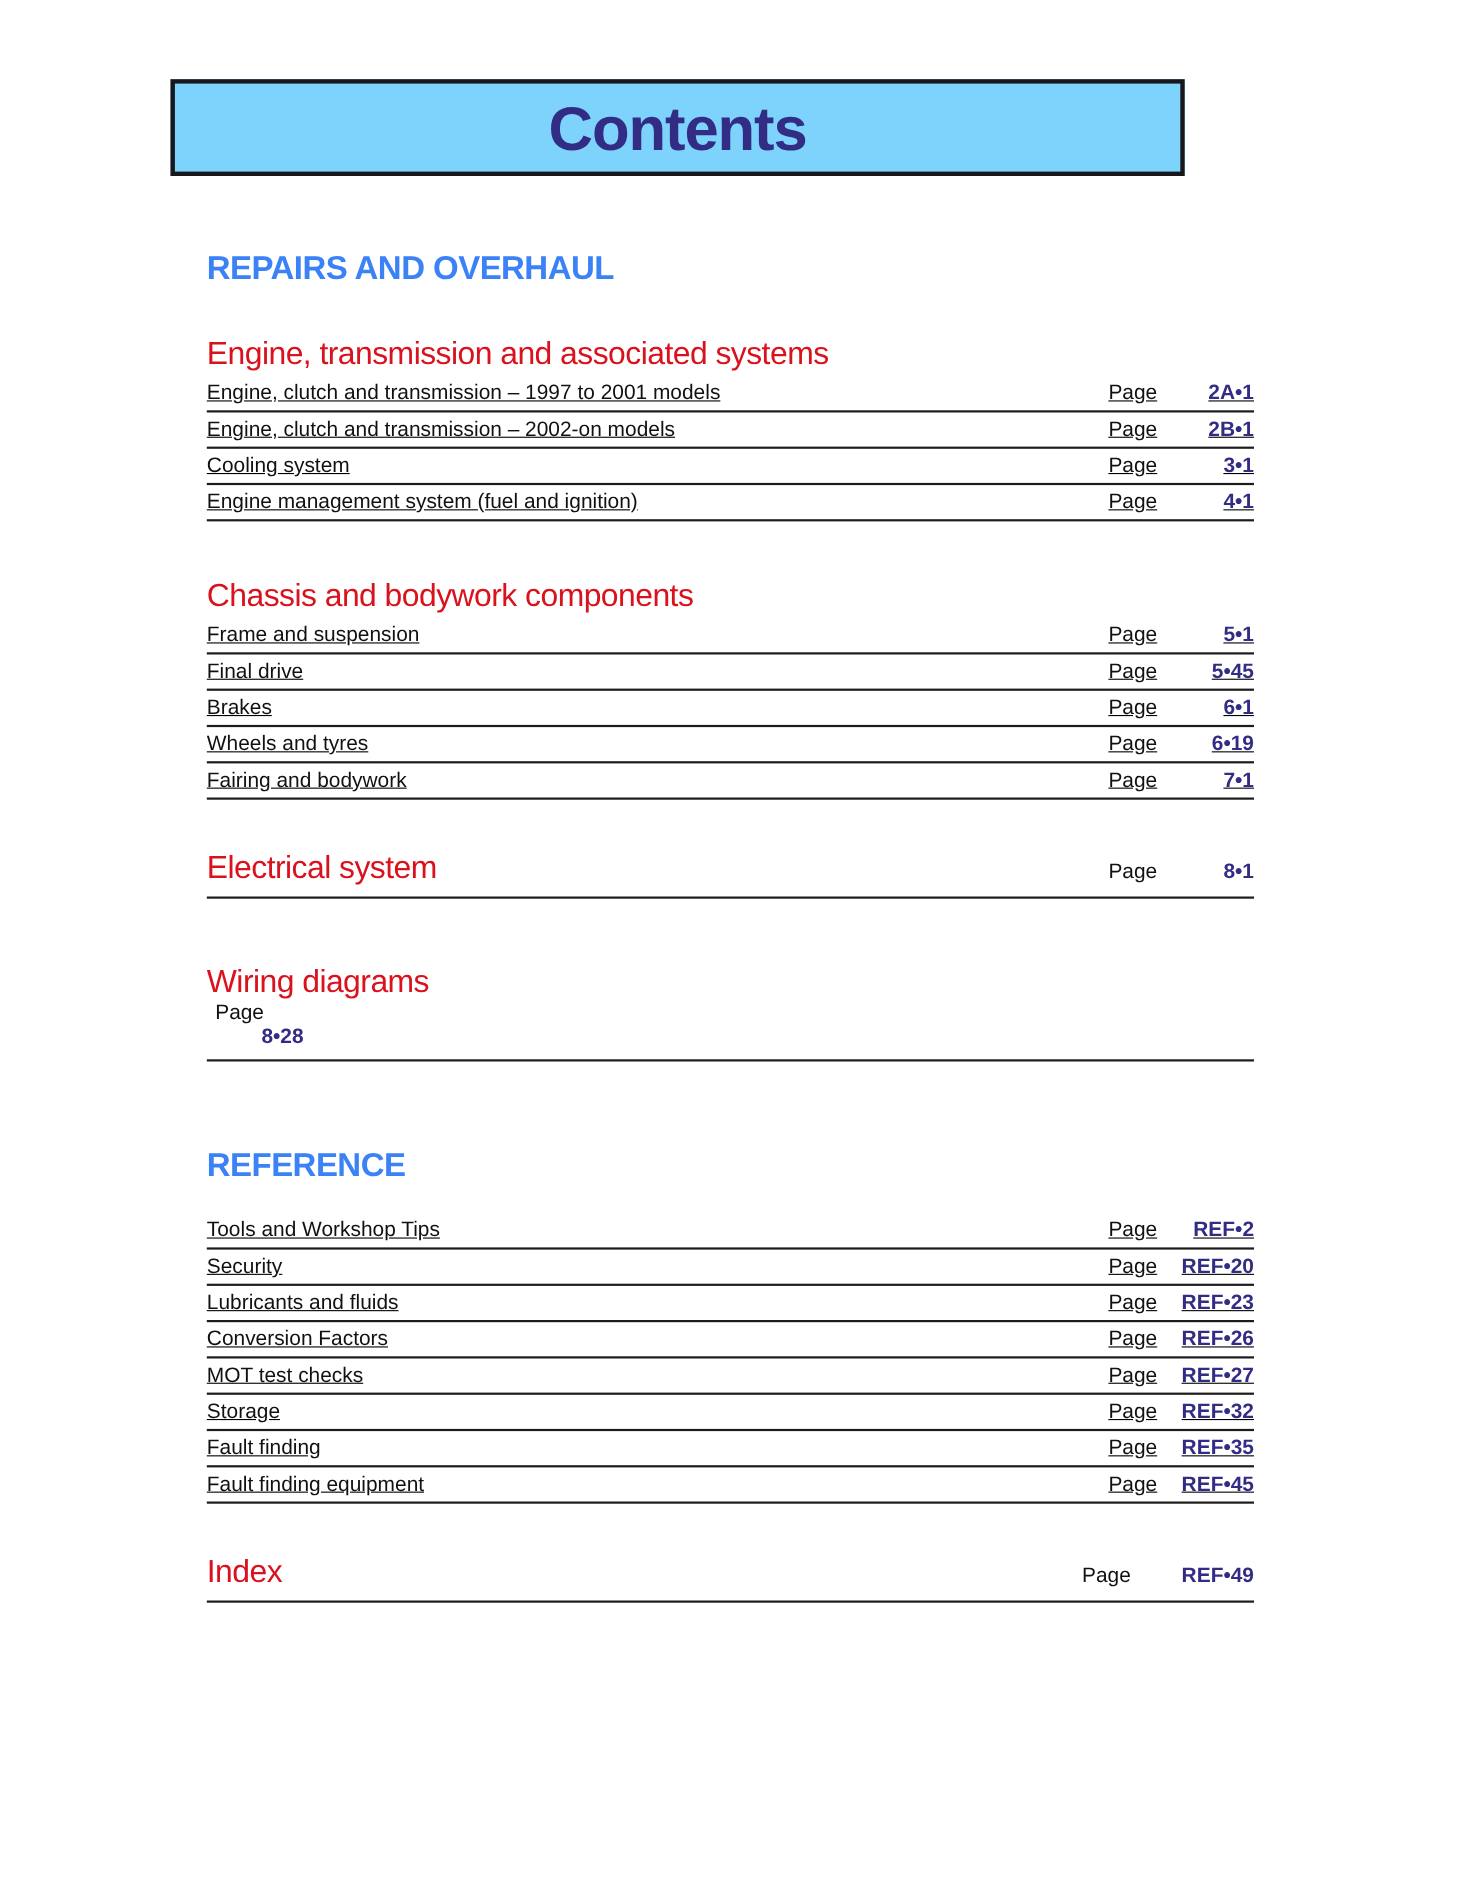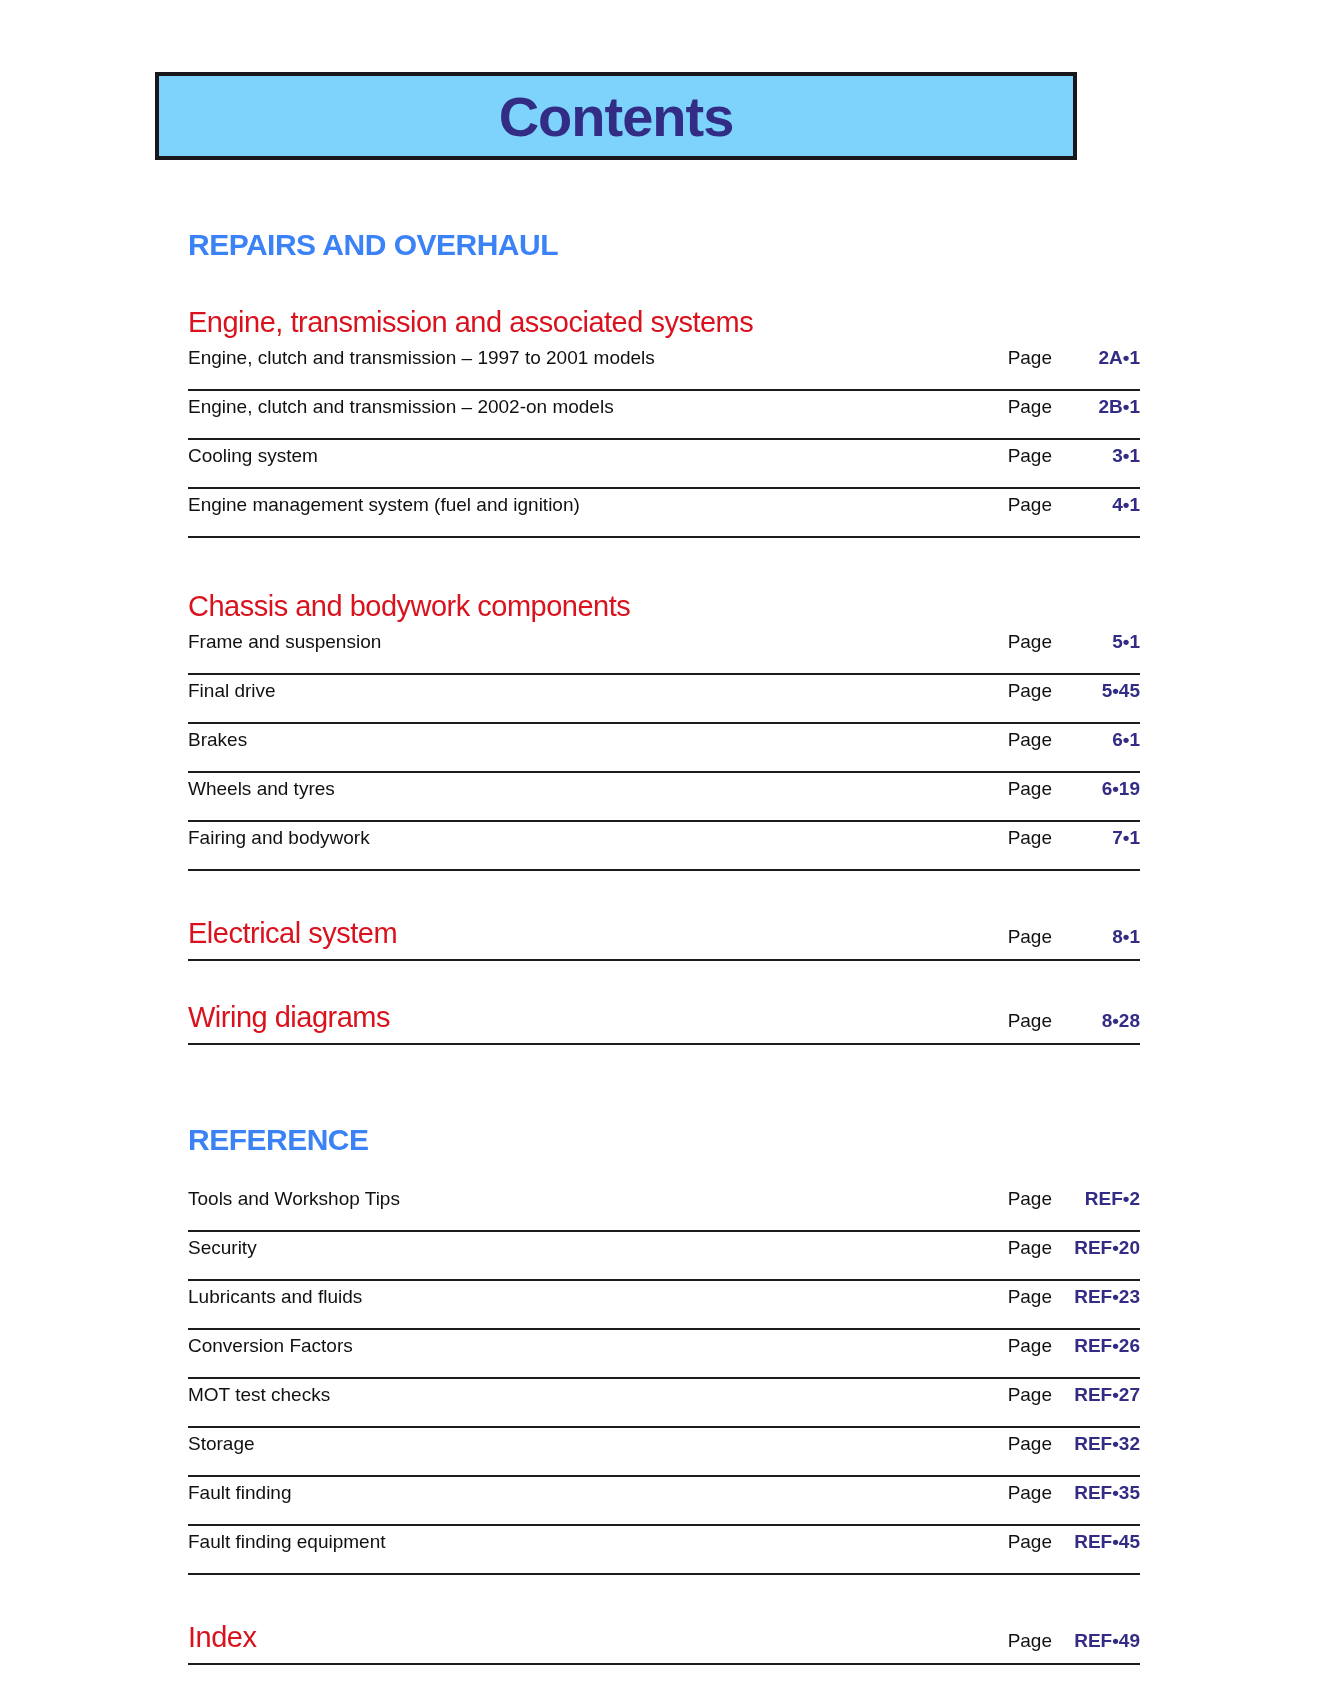--- a/index.html
+++ b/index.html
@@ -57,21 +57,22 @@
     letter-spacing: -0.5px;
     color: #d9121d;
   }
   .group { margin-bottom: 52px; }
   .group.last { margin-bottom: 0; }
 
   .toc-row {
     display: flex;
     align-items: center;
     border-bottom: 2px solid #1c1c1c;
-    padding: 5px 0 20px 0;
+    padding: 5px 0 4px 0;
+    text-decoration: underline;
   }
   .row-title {
     flex: 1;
     font-size: 19px;
     color: #111111;
   }
   .page-word {
     width: 52px;
     text-align: right;
     font-size: 19px;
@@ -86,22 +87,22 @@
   }
 
   .heading-row {
     display: flex;
     align-items: baseline;
     border-bottom: 2px solid #1c1c1c;
     padding-bottom: 9px;
   }
   .heading-row .red-heading { flex: 1; margin: 0; }
   .heading-row.electrical { margin-top: 46px; }
-  .heading-row.wiring { margin-top: 40px; }
-  .heading-row.index { margin-top: 46px; }
+  .heading-row.wiring { margin-top: 60px; flex-direction: column; }
+  .heading-row.index { margin-top: 46px; gap: 24px; }
 </style>
 </head>
 <body>
 
 <div class="page">
 
   <div class="header-box">
     <h1>Contents</h1>
   </div>
 

